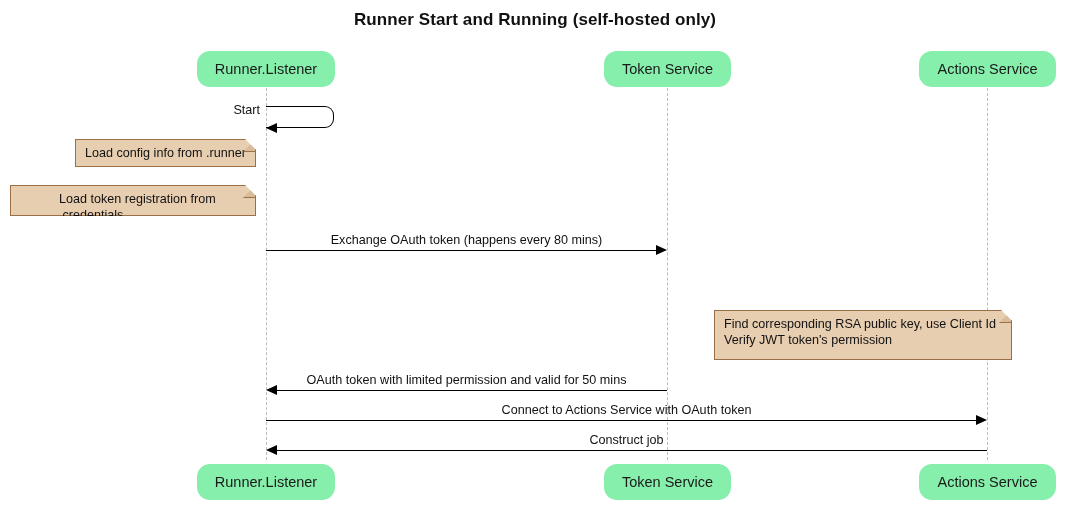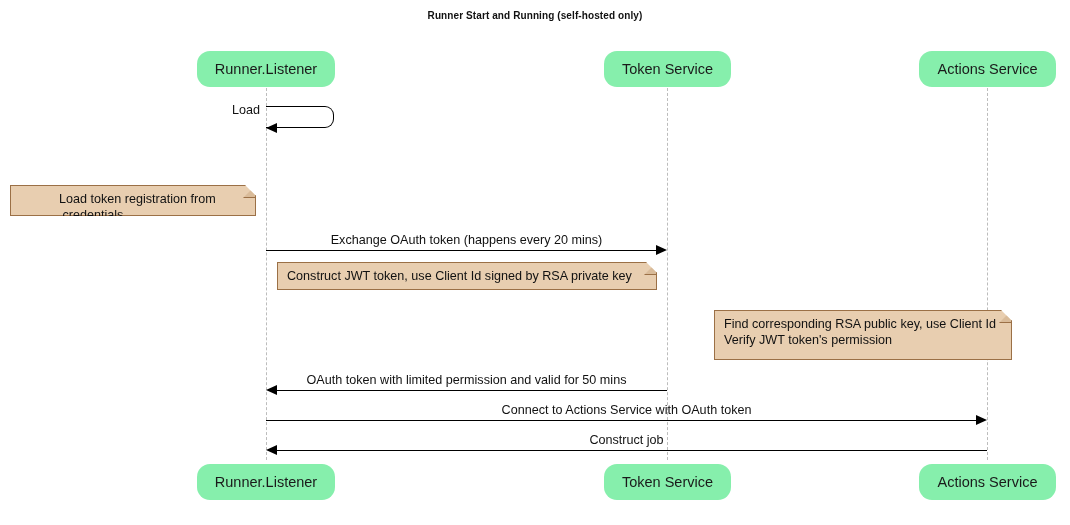--- a/index.html
+++ b/index.html
@@ -10,21 +10,21 @@
     color:#111111;
     overflow:hidden;
   }
   #diagram{position:relative;width:1070px;height:525px;}
 
   
   .title{
     position:absolute;
     left:0;top:10px;width:1070px;
     text-align:center;
-    font-size:10px;
+    font-size:17px;
     font-weight:bold;
     color:#111111;
     letter-spacing:.1px;
   }
 
   
   .lifeline{
     position:absolute;
     width:0;
     border-left:1.4px dashed #bcbcbc;
@@ -138,39 +138,39 @@
   </div>
   <div class="actor" style="left:919px;top:51px;width:137px;">
     <span>Actions Service</span>
   </div>
 
   <div class="selfmsg" style="left:266px;top:106px;width:72px;height:22px;">
     <div class="loop" style="width:68px;height:22px;"></div>
     <div class="head" style="left:0px;top:16.5px;"></div>
   </div>
   <div class="selfmsg" style="left:180px;top:103px;width:80px;height:16px;">
-    <div class="label" style="right:0;top:0;">Load</div>
-  </div>
-
+    <div class="label" style="right:0;top:0;">Start</div>
+  </div>
+
+  <div class="note" style="left:75px;top:139px;width:181px;height:28px;">
+    <span class="fold"></span>
+    <span>Load config info from .runner</span>
+  </div>
 
   <div class="note" style="left:10px;top:185px;width:246px;height:31px;padding-left:48px;">
     <span class="fold"></span>
     <span>Load token registration from .credentials</span>
   </div>
 
   <div class="msg" style="left:266px;top:250px;width:401px;">
     <div class="line" style="width:390px;"></div>
     <div class="head right" style="left:390px;"></div>
-    <div class="label" style="left:0;width:401px;">Exchange OAuth token (happens every 20 mins)</div>
-  </div>
-
-  <div class="note" style="left:277px;top:262px;width:380px;height:28px;">
-    <span class="fold"></span>
-    <span>Construct JWT token, use Client Id signed by RSA private key</span>
-  </div>
+    <div class="label" style="left:0;width:401px;">Exchange OAuth token (happens every 80 mins)</div>
+  </div>
+
 
   <div class="note" style="left:678px;top:310px;width:298px;height:50px;margin-left:36px;">
     <span class="fold"></span>
     <div>Find corresponding RSA public key, use Client Id</div>
     <div>Verify JWT token's permission</div>
   </div>
 
   <div class="msg" style="left:266px;top:390px;width:401px;">
     <div class="line" style="left:11px;width:390px;"></div>
     <div class="head left" style="left:0px;"></div>

